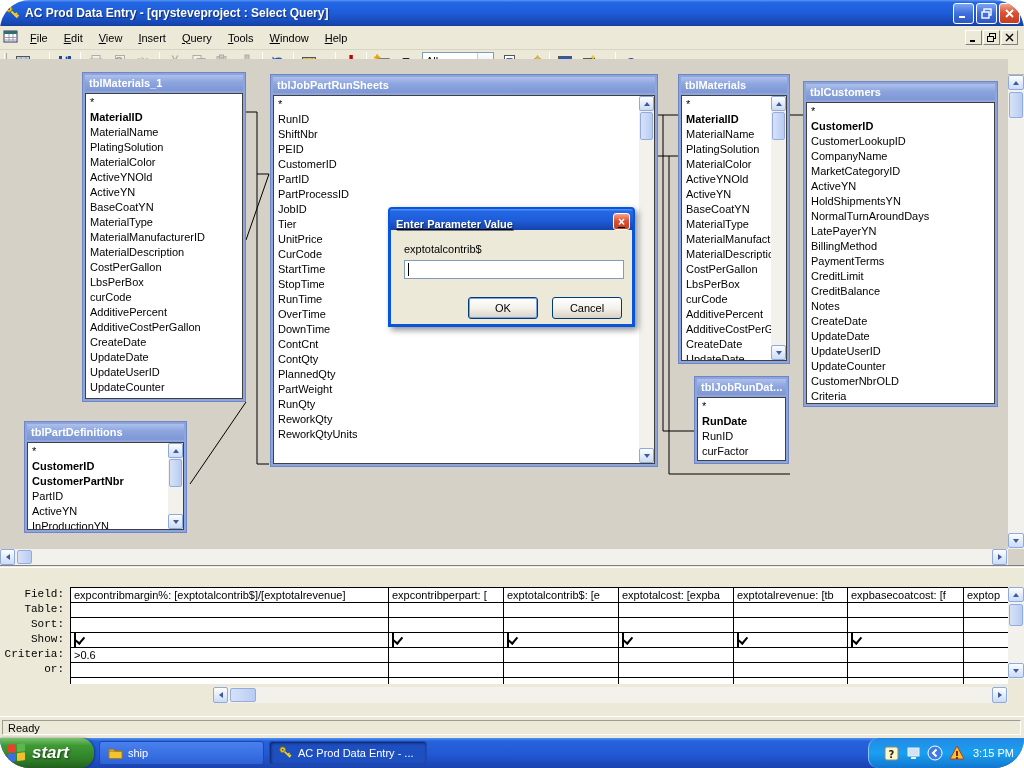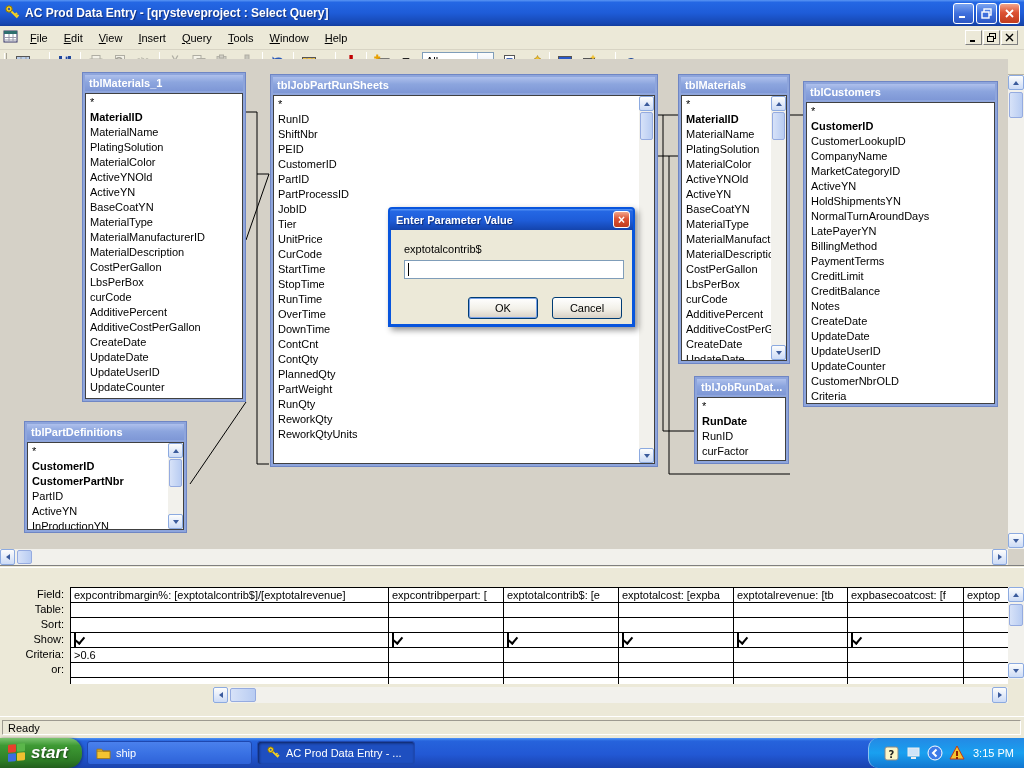--- a/index.html
+++ b/index.html
@@ -1,18 +1,18 @@
 <!DOCTYPE html>
 <html><head>
 <meta charset="utf-8">
 <style>
   * { margin:0; padding:0; box-sizing:border-box; }
   html,body { width:1024px; height:768px; overflow:hidden; }
   body { font-family:"Liberation Sans", sans-serif; font-size:11px; color:#000; }
-  #screen { position:relative; width:1024px; height:768px; background:#D5D1C7; overflow:hidden; }
+  #screen { position:relative; width:1024px; height:768px; background:#D5D1C7; overflow:hidden;border-radius:30px; }
 
   
   .titlebar { position:absolute; left:0; top:0; width:1024px; height:26px;
     background:linear-gradient(180deg,#5A96F4 0%,#2467E4 9%,#1E5CD8 50%,#1646B0 92%,#123C9C 100%);
     display:flex; align-items:center; padding:0 4px; }
   .titlebar .ttl { color:#fff; font-weight:bold; font-size:12px; margin-left:5px;
     text-shadow:1px 1px 1px rgba(0,0,30,.5); flex:1; white-space:nowrap; overflow:hidden; }
   .winbtn { width:21px; height:21px; margin-left:2px; border-radius:3px;
     border:1px solid #fff; display:flex; align-items:center; justify-content:center;
     background:linear-gradient(180deg,#7BA4F0 0%,#3E6FDC 50%,#2C57C4 100%); }
@@ -70,62 +70,62 @@
   .hscroll { position:absolute; height:16px; background:#F2F1EC; }
   .hscroll .xsb-btn { top:0; height:16px; }
   .hscroll .xsb-thumb { top:1px; height:14px; }
   .vscroll { position:absolute; width:16px; background:#F2F1EC; }
   .vscroll .xsb-btn { left:0; width:16px; }
   .vscroll .xsb-thumb { left:1px; width:14px; }
 
   
   .dialog { position:absolute; left:388px; top:207px; width:247px; height:120px; z-index:50;
     background:#ECE9D8; border:3px solid #0855DD; border-radius:4px 4px 0 0; box-shadow:3px 3px 6px rgba(0,0,0,.45); }
-  .dlg-title { height:21px; margin:-1px -1px 16px -1px; display:flex; align-items:center; padding:0 3px 0 6px;
-    background:linear-gradient(180deg,#5A96F4 0%,#2467E4 12%,#1E5CD8 55%,#1444AC 100%); border-radius:2px 2px 0 0; }
+  .dlg-title { height:21px; margin:-1px -1px 16px -1px; display:flex; align-items:flex-end; padding:0 3px 0 6px;
+    background:linear-gradient(180deg,#5A96F4 0%,#2467E4 12%,#1E5CD8 55%,#1444AC 100%); border-radius:2px 2px 0 0;text-decoration:underline; }
   .dlg-title .dttl { color:#fff; font-weight:bold; font-size:11px; flex:1;
     text-shadow:1px 1px 1px rgba(0,0,30,.5); }
   .dlg-close { width:17px; height:17px; border-radius:3px; border:1px solid #fff; color:#fff; font-weight:bold;
     background:linear-gradient(180deg,#F2A58B 0%,#DD5334 45%,#C13C1D 100%);
     display:flex; align-items:center; justify-content:center; font-size:12px; line-height:1; }
   .dlg-label { position:absolute; left:13px; top:33px; font-size:11px; }
   .dlg-input { position:absolute; left:13px; top:50px; width:220px; height:19px; background:#fff;
     border:1px solid #7F9DB9; font-size:11px; padding:2px 3px; font-family:"Liberation Sans",sans-serif; }
   .caret { position:absolute; left:17px; top:53px; width:1px; height:13px; background:#000; }
   .xpbtn { position:absolute; top:87px; width:70px; height:22px; font-size:11px; text-align:center;
     border:1px solid #003C74; border-radius:3px; font-family:"Liberation Sans",sans-serif;
     background:linear-gradient(180deg,#FFFFFF 0%,#F2F0E8 55%,#D8D0C4 100%); }
   .xpbtn.default { box-shadow:inset 0 0 0 1px #7AA2E8; }
 
   
   .bottom { position:absolute; left:0; top:565px; width:1024px; height:173px; background:#ECE9D8;
     border-top:1px solid #808080; }
   .bottom::before { content:""; position:absolute; left:0; top:1px; width:100%; height:1px; background:#fff; }
   .qbe-labels { position:absolute; left:0; top:21px; width:68px; }
-  .qbe-label { height:15px; line-height:15px; text-align:right; padding-right:4px; font-size:11px; }
+  .qbe-label { height:15px; line-height:15px; text-align:right; padding-right:4px; font-size:11px;font-family:Liberation Mono, monospace; }
   .qbe { position:absolute; left:70px; top:21px; width:938px; height:97px; background:#fff;
     border-top:1px solid #000; border-left:1px solid #000; overflow:hidden; white-space:nowrap; font-size:0; }
   .qcol { display:inline-block; vertical-align:top; }
   .qcell { height:15px; line-height:14px; font-size:11px; border-right:1px solid #000; border-bottom:1px solid #000;
     padding:0 3px; white-space:nowrap; overflow:hidden; background:#fff; }
   .qcell.fill { height:7px; border-bottom:none; }
   .chk { width:12px; height:12px; border:1px solid #000; background:#fff; margin:1px auto 0 auto; position:relative; }
   .chk.on::after { content:""; position:absolute; left:2px; top:1px; width:4px; height:7px;
     border:solid #000; border-width:0 2px 2px 0; transform:rotate(40deg); }
 
   
   .statusbar { position:absolute; left:0; top:716px; width:1024px; height:22px; background:#ECE9D8;
     border-top:1px solid #fff; }
   .status-panel { position:absolute; left:2px; top:3px; right:3px; bottom:3px;
     border:1px solid; border-color:#9D9A90 #fff #fff #9D9A90; padding:1px 5px; font-size:11px; }
 
   
   .taskbar { position:absolute; left:0; top:738px; width:1024px; height:30px;
     background:linear-gradient(180deg,#4D94F8 0%,#2663DC 10%,#2258D4 55%,#1A43AE 100%); display:flex; align-items:center; }
-  .startbtn { width:82px; height:30px; border-radius:0 14px 14px 0; display:flex; align-items:center; padding:0 16px 0 8px;
+  .startbtn { width:94px; height:30px; border-radius:0 14px 14px 0; display:flex; align-items:center; padding:0 16px 0 8px;
     background:linear-gradient(180deg,#7BC370 0%,#3E9A34 25%,#2E7D26 75%,#225F1D 100%);
     box-shadow:1px 0 3px rgba(0,0,0,.4); }
   .startbtn .stxt { color:#fff; font-weight:bold; font-style:italic; font-size:17px; margin-left:6px;
     text-shadow:1px 1px 2px rgba(0,0,0,.5); }
   .flag { width:18px; height:18px; display:grid; grid-template-columns:8px 8px; grid-template-rows:8px 8px; gap:1px; transform:skewY(-6deg); }
   .flag i { border-radius:1px; }
   .task { height:24px; margin-left:5px; border-radius:3px; display:flex; align-items:center; padding:0 8px; gap:5px;
     background:linear-gradient(180deg,#4A80EC 0%,#3A72E4 50%,#2E62D8 100%); border:1px solid #1E48B0;
     color:#fff; font-size:11px; white-space:nowrap; overflow:hidden; }
   .task.active { background:#1E4FC0; box-shadow:inset 1px 1px 3px rgba(0,0,20,.6); }

